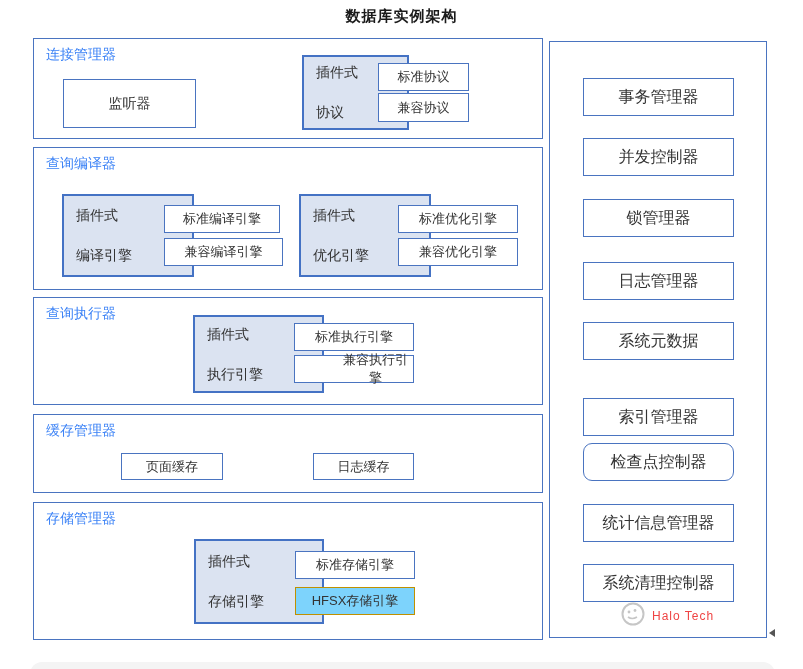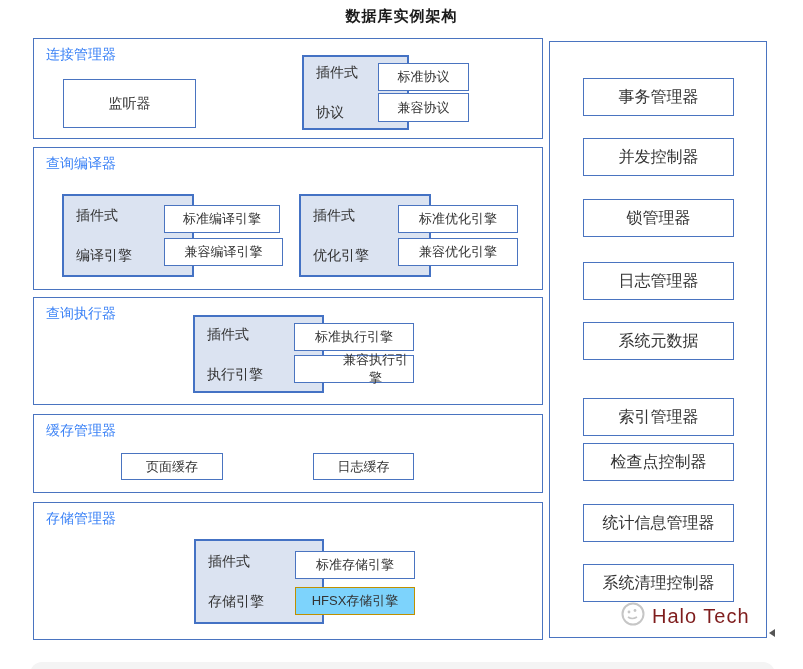--- a/index.html
+++ b/index.html
@@ -57,25 +57,25 @@
 
   
   .rpanel { position:absolute; left:549px; top:41px; width:218px; height:597px;
             border:1.5px solid #4a74c0; background:#ffffff; }
   .ritem { position:absolute; left:33px; width:151px; height:38px;
            background:#ffffff; border:1.5px solid #4a74c0;
            display:flex; align-items:center; justify-content:center;
            font-size:16px; color:#333333; }
   #r0 { top:36px; }  #r1 { top:96px; }  #r2 { top:157px; }
   #r3 { top:220px; } #r4 { top:280px; } #r5 { top:356px; }
-  #r6 { top:401px; } #r7 { top:462px; } #r8 { top:522px; }
+  #r6 { top:401px;border-radius:9px; } #r7 { top:462px; } #r8 { top:522px; }
 
   
   .watermark { position:absolute; left:620px; top:601px; display:flex; align-items:center; gap:6px; z-index:3; }
-  .wm-text { font-size:20px; color:#7f1d1d; letter-spacing:1px; }
+  .wm-text { font-size:12px; color:#ef4444; letter-spacing:1px; }
 
   
   .tri { position:absolute; left:769px; top:629px; width:0; height:0;
          border-top:4px solid transparent; border-bottom:4px solid transparent;
          border-right:6px solid #555555; }
 
   
   .graybar { position:absolute; left:30px; top:662px; width:745px; height:14px;
              background:#f4f4f4; border-radius:12px 12px 0 0; }
 </style>

